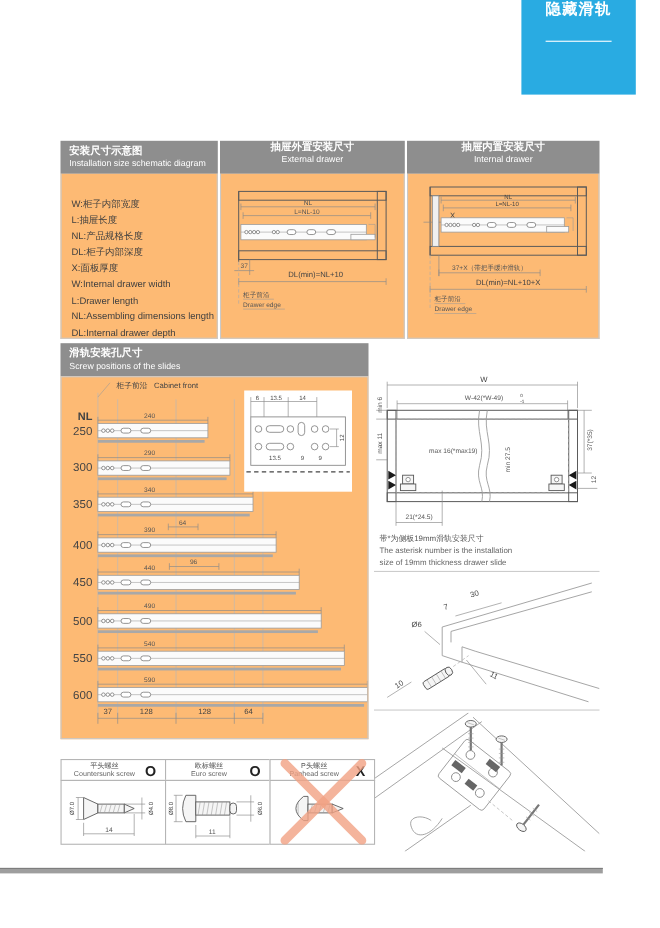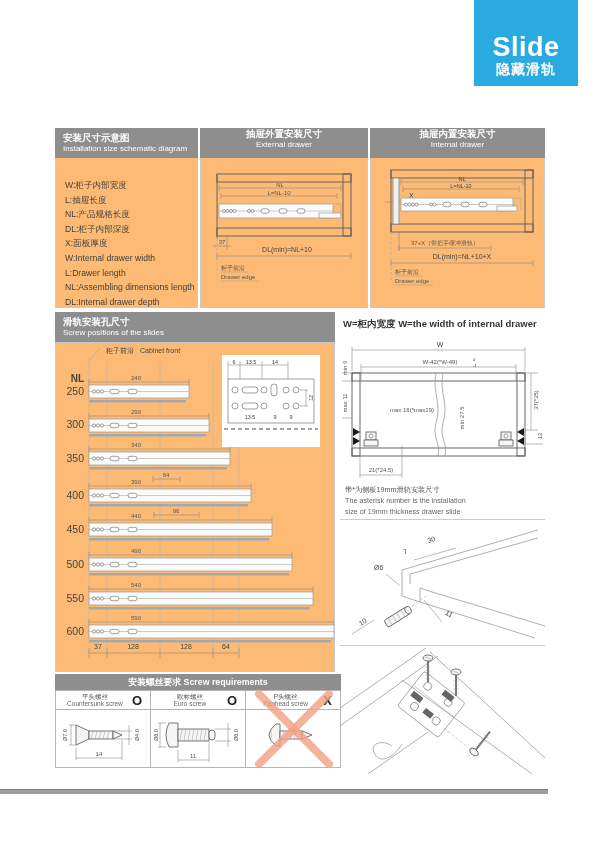--- a/index.html
+++ b/index.html
@@ -58,21 +58,20 @@
   .hole{fill:#fff;stroke:#777;stroke-width:.7;}
   .iso{stroke:#9a9a9a;stroke-width:.8;fill:none;}
   .scr{stroke:#555;stroke-width:.8;fill:#f5f5f5;}
 </style>
 </head>
 <body>
 
 <div class="page">
 
   <div class="abs logo">
-    <div class="nm">Slide</div>
     <div><span class="sub">隐藏滑轨</span></div>
   </div>
 
   <div class="abs hdr pad" style="left:55px;top:128px;width:143px;height:30px;">
     <div class="cn">安装尺寸示意图</div>
     <div class="en">Installation size schematic diagram</div>
   </div>
   <div class="abs hdr center" style="left:200px;top:128px;width:168px;height:30px;">
     <div class="cn">抽屉外置安装尺寸</div>
     <div class="en">External drawer</div>
@@ -219,21 +218,20 @@
       <line x1="24" y1="118" x2="52" y2="118" class="thin"></line>
       <line x1="24" y1="127" x2="62" y2="127" class="thin"></line>
     </g>
   </svg>
   </div>
 
   <div class="abs hdr pad" style="left:55px;top:312px;width:280px;height:30px;">
     <div class="cn">滑轨安装孔尺寸</div>
     <div class="en">Screw positions of the slides</div>
   </div>
-  <div class="abs wtitle" style="left:343px;top:318px;width:200px;">W=柜内宽度   W=the width of internal drawer</div>
 
   <div class="abs cellbody" style="left:55px;top:342px;width:280px;height:330px;border-top:1px solid #c9c9c9;">
   <svg width="278" height="328" viewBox="0 0 278 328">
     <g>
       <line x1="33" y1="14" x2="33" y2="310" class="vref"></line>
       <line x1="51" y1="20" x2="51" y2="310" class="vref"></line>
       <line x1="104" y1="20" x2="104" y2="310" class="vref"></line>
       <line x1="157" y1="20" x2="157" y2="310" class="vref"></line>
       <line x1="183" y1="20" x2="183" y2="310" class="vref"></line>
     </g>
@@ -573,21 +571,20 @@
     <g transform="translate(134,104) rotate(-142)">
       <ellipse cx="0" cy="0" rx="5" ry="3" class="scr"></ellipse>
       <line x1="0" y1="3" x2="0" y2="26" stroke="#777" stroke-width="2"></line>
       <line x1="-2.5" y1="10" x2="2.5" y2="10" class="thin"></line>
         <line x1="-2.5" y1="15" x2="2.5" y2="15" class="thin"></line>
       <line x1="-2.5" y1="20" x2="2.5" y2="20" class="thin"></line>
     </g>
     <line x1="104" y1="80" x2="126" y2="98" class="dash"></line>
   </svg>
 
-  <div class="abs c-hdr" style="left:55px;top:674px;width:286px;height:16px;">安装螺丝要求  Screw requirements</div>
 
   <div class="abs scell slabel" style="left:55px;top:690px;width:96px;height:20px;">
     <div class="txt">
       <div class="cn">平头螺丝</div>
       <div class="en">Countersunk screw</div>
     </div>
     <div class="mark">O</div>
   </div>
   <div class="abs scell slabel" style="left:150px;top:690px;width:96px;height:20px;">
     <div class="txt">

